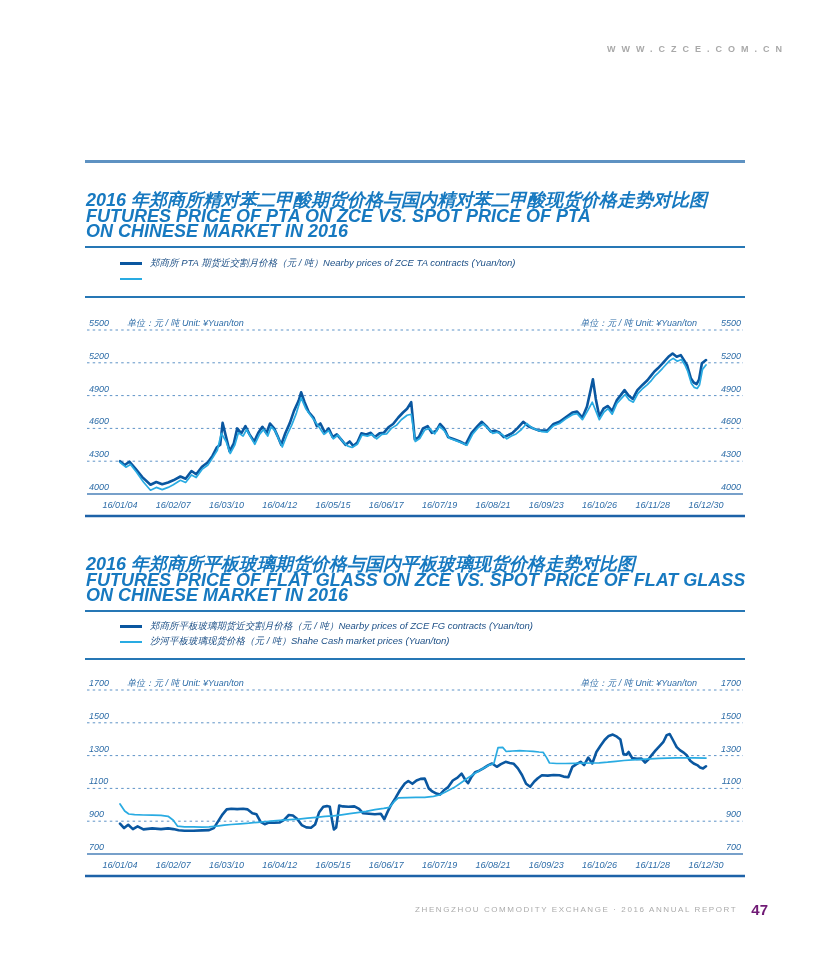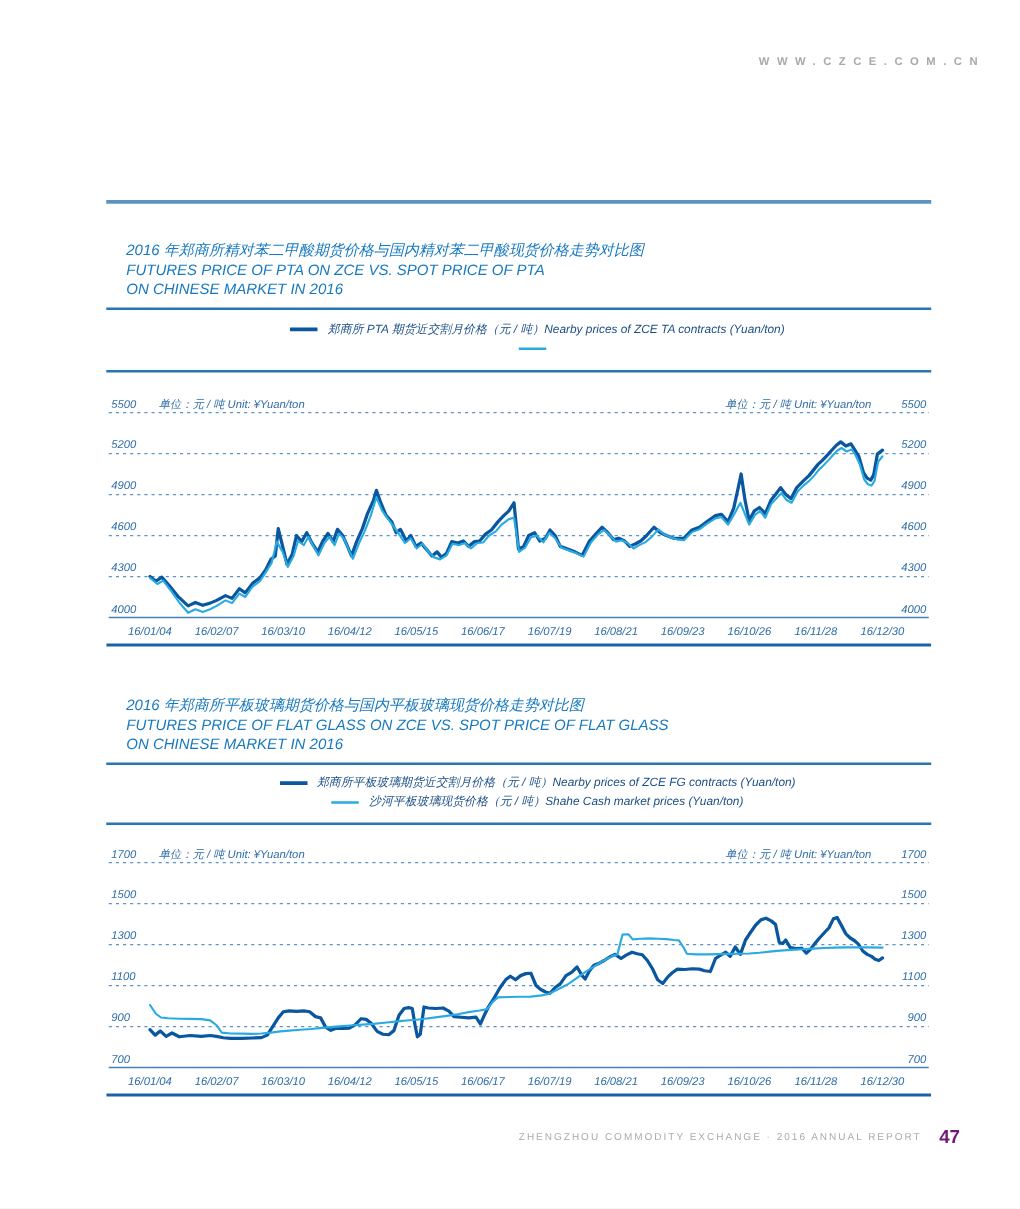--- a/index.html
+++ b/index.html
@@ -2,26 +2,26 @@
 <html><head>
 <meta charset="utf-8">
 <style>
   html,body{margin:0;padding:0;background:#e8e8e8;}
   .page{position:relative;width:816px;height:967px;background:#ffffff;margin:0 auto;
         font-family:"Liberation Sans",sans-serif;overflow:hidden;padding-left:44px;}
   .header-url{position:absolute;top:44px;right:72px;font-size:9px;letter-spacing:6px;
         color:#a9a9a9;font-weight:bold;}
   .rule{position:absolute;left:85px;width:660px;}
   .top-rule{top:160px;height:3px;background:#5e92c2;}
-  .title-block{position:absolute;left:101px;width:660px;color:#1779c0;
-        font-style:italic;font-weight:normal;font-size:12px;line-height:15.5px;}
+  .title-block{position:absolute;left:86px;width:660px;color:#1779c0;
+        font-style:italic;font-weight:bold;font-size:18px;line-height:15.5px;}
   .title-rule{height:2px;background:#2677b5;}
   .thin-rule{height:2px;background:#2677b5;}
   .legend{position:absolute;left:120px;width:620px;}
-  .legend-row{display:flex;align-items:center;height:15px;justify-content:center;}
+  .legend-row{display:flex;align-items:center;height:15px;}
   .swatch{display:inline-block;width:22px;margin-right:8px;flex:0 0 22px;}
   .swatch.s0{height:3px;}
   .swatch.s1{height:2px;}
   .legend-label{font-size:9.5px;font-style:italic;color:#1c4f86;white-space:nowrap;}
   .chart-svg{position:absolute;left:85px;width:660px;height:205px;}
   .footer{position:absolute;top:901px;left:85px;width:683px;display:flex;
         justify-content:flex-end;align-items:center;}
   .footer-text{font-size:8px;letter-spacing:1.6px;color:#ababab;margin-right:14px;}
   .page-num{font-size:15px;font-weight:bold;color:#701a75;}
   svg text{font-family:"Liberation Sans",sans-serif;font-style:italic;}

